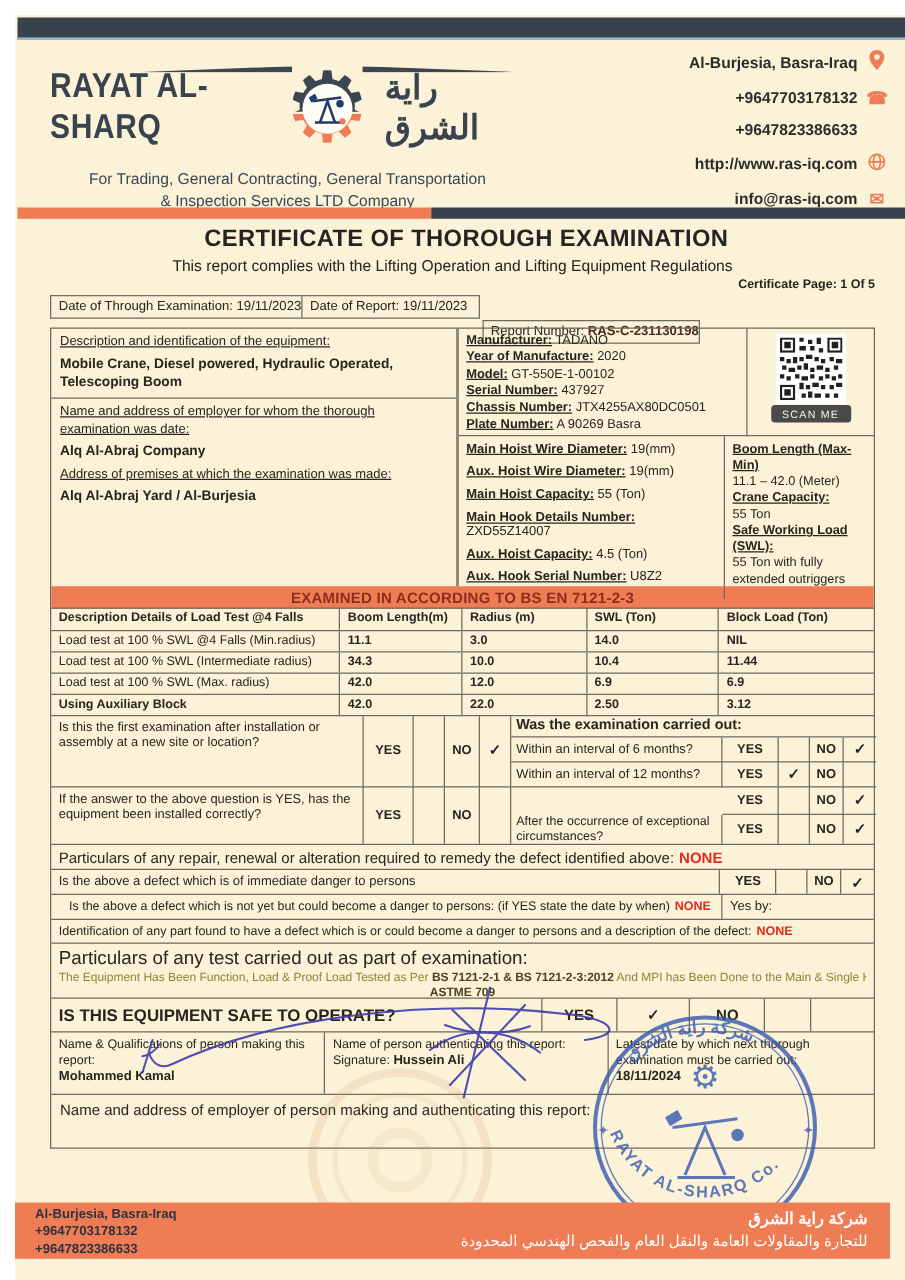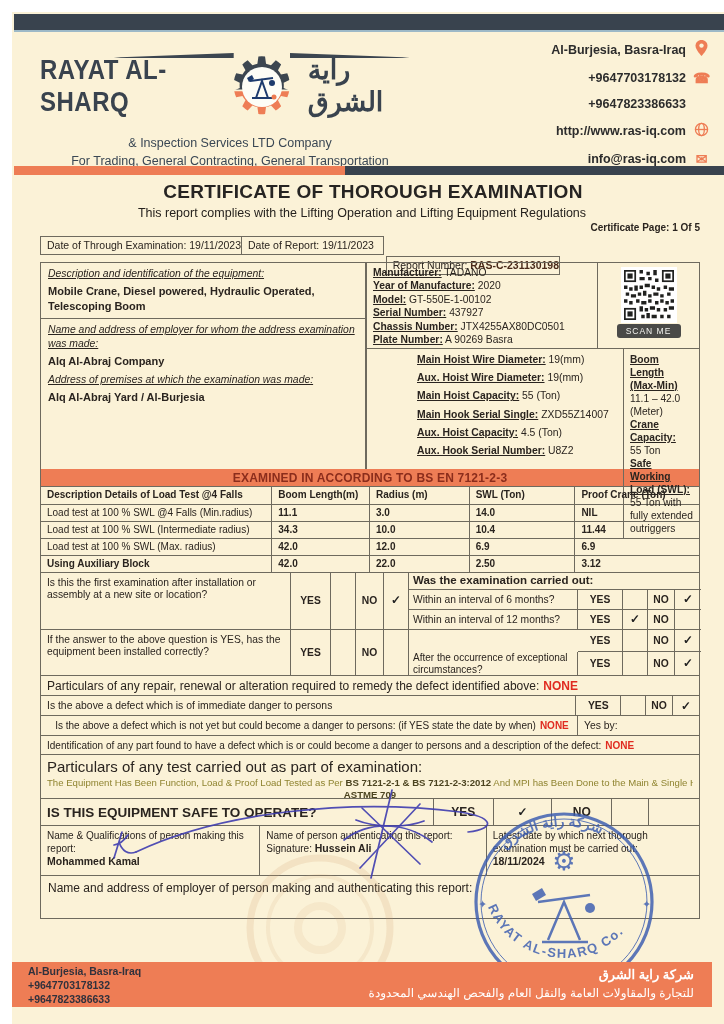--- a/index.html
+++ b/index.html
@@ -34,36 +34,36 @@
 
   .daterow{position:absolute; left:40px; top:236px; width:520px; height:19px; display:flex; font-size:10.5px;}
   .datebox{border:1px solid var(--bd); height:19px; line-height:17px; padding-left:6px; background:transparent; white-space:nowrap;}
   .db1{width:218px; border-right:none;}
   .db2{width:202px;}
   .db3{width:238px; margin-left:2px; font-weight:500;margin-top:20px;}
   .repnum{font-weight:bold; color:#4a2a1a;}
 
   .main{position:absolute; left:40px; top:262px; width:660px; border:1px solid var(--bd);}
   .br{border-right:1px solid var(--bd);}
-  .ul{text-decoration:underline;font-style:italic;}
+  .ul{text-decoration:underline;}
   .bl{font-weight:bold; text-decoration:underline;}
 
   .band-ab{display:flex; height:206px;}
   .col-left{width:325px; display:flex; flex-direction:column;}
   .eq-desc{height:56px; border-bottom:1px solid var(--bd); padding:4px 7px;}
   .eq-rest{padding:4px 7px;}
   .lbl-s{font-size:10.4px; line-height:1.35;}
   .val-b{font-size:11px; font-weight:bold; line-height:1.35; margin-top:3px;}
   .col-rest{flex:1; display:flex; flex-direction:column; border-left:1px solid var(--bd);}
   .row-a{height:86px; display:flex; border-bottom:1px solid var(--bd);}
   .cell-mfr{width:231px; border-right:1px solid var(--bd); padding:3px 6px; font-size:10.3px; line-height:13.4px;}
   .cell-qr{flex:1; display:flex; flex-direction:column; align-items:center; padding-top:4px;}
   .qr-img{width:56px; height:56px; background:#fff; padding:3px;}
   .scanme{width:64px; margin-top:1px; background:#4a4a48; color:#f2f2ee; font-size:8.5px; text-align:center; border-radius:3px; padding:2px 0; letter-spacing:1px;}
-  .row-b{flex:1; display:flex;margin-left:44px;}
+  .row-b{flex:1; display:flex;}
   .cell-hoist{width:213px; border-right:1px solid var(--bd); padding:5px 6px; font-size:10.4px;}
   .cell-hoist div{margin-bottom:7.2px;}
   .cell-boom{flex:1; padding:4px 6px; font-size:10.2px; line-height:13px;}
 
   .band-orange{height:18px; background:var(--orange); border-bottom:1px solid var(--bd); text-align:center; font-size:12px; font-weight:bold; color:#8B2D1C; line-height:18px; letter-spacing:.2px;}
 
   .ltr{display:flex; border-bottom:1px solid var(--bd); height:17px; font-size:10px;}
   .ltr.h{height:18px; font-weight:bold; font-size:10px;}
   .ltc{padding-left:6px; line-height:16px; white-space:nowrap; overflow:hidden;}
   .ltc.n{font-weight:bold;}
@@ -140,22 +140,22 @@
         </g>
         <path d="M1,7 l5,-3 l2,4 l-5,3 z" fill="#1d3b6d"></path>
         <circle cx="26" cy="12" r="3" fill="#1d3b6d"></circle>
         <circle cx="28" cy="26" r="2.5" fill="#ED7B52"></circle>
       </svg>
     </div>
   </div>
   <div class="brand-ar">راية الشرق</div>
 </div>
 <div class="tagline">
+  <div>For Trading, General Contracting, General Transportation</div>
   <div>&amp; Inspection Services LTD Company</div>
-  <div>For Trading, General Contracting, General Transportation</div>
 </div>
 
 <div class="contact">
   <div class="c-row">
     <span>Al-Burjesia, Basra-Iraq</span>
     <span class="c-ico">
       <svg width="13" height="16" viewBox="0 0 13 16">
           <path d="M6.5 0C3 0 .5 2.6.5 5.8.5 10 6.5 16 6.5 16s6-6 6-10.2C12.5 2.6 10 0 6.5 0z" fill="#EE7D55"></path>
           <circle cx="6.5" cy="5.6" r="2.2" fill="#FBF2D7"></circle>
         </svg>
@@ -211,21 +211,21 @@
 
 <div class="main">
 
   <div class="band-ab">
     <div class="col-left br">
       <div class="eq-desc">
         <div class="lbl-s ul">Description and identification of the equipment:</div>
         <div class="val-b">Mobile Crane, Diesel powered, Hydraulic Operated, Telescoping Boom</div>
       </div>
       <div class="eq-rest">
-        <div class="lbl-s ul">Name and address of employer for whom the address examination was made:</div>
+        <div class="lbl-s ul">Name and address of employer for whom the thorough examination was date:</div>
         <div class="val-b">Alq Al-Abraj Company</div>
         <div class="lbl-s ul" style="margin-top:4px">Address of premises at which the examination was made:</div>
         <div class="val-b">Alq Al-Abraj Yard / Al-Burjesia</div>
       </div>
     </div>
     <div class="col-rest">
       <div class="row-a">
         <div class="cell-mfr">
           <div><span class="bl">Manufacturer:</span> <span>TADANO</span></div>
           <div><span class="bl">Year of Manufacture:</span> <span>2020</span></div>
@@ -251,21 +251,21 @@
             </g>
           </svg>
           <div class="scanme">SCAN ME</div>
         </div>
       </div>
       <div class="row-b">
         <div class="cell-hoist">
           <div><span class="bl">Main Hoist Wire Diameter:</span> <span>19(mm)</span></div>
           <div><span class="bl">Aux. Hoist Wire Diameter:</span> <span>19(mm)</span></div>
           <div><span class="bl">Main Hoist Capacity:</span> <span>55 (Ton)</span></div>
-          <div><span class="bl">Main Hook Serial Single:</span> <span>ZXD55Z14007</span></div>
+          <div><span class="bl">Main Hook Details Number:</span> <span>ZXD55Z14007</span></div>
           <div><span class="bl">Aux. Hoist Capacity:</span> <span>4.5 (Ton)</span></div>
           <div><span class="bl">Aux. Hook Serial Number:</span> <span>U8Z2</span></div>
         </div>
         <div class="cell-boom">
           <div class="bl">Boom Length (Max-Min)</div>
           <div>11.1 – 42.0 (Meter)</div>
           <div class="bl">Crane Capacity:</div>
           <div>55 Ton</div>
           <div class="bl">Safe Working Load (SWL):</div>
           <div>55 Ton with fully extended outriggers</div>
@@ -275,21 +275,21 @@
   </div>
 
   <div class="band-orange">EXAMINED IN ACCORDING TO BS EN 7121-2-3</div>
 
   <div>
     <div class="ltr h">
       <div class="ltc w1 br">Description Details of Load Test @4 Falls</div>
       <div class="ltc w2 br">Boom Length(m)</div>
       <div class="ltc w3 br">Radius (m)</div>
       <div class="ltc w4 br">SWL (Ton)</div>
-      <div class="ltc w5">Proof Crane (Ton)</div>
+      <div class="ltc w5">Block Load (Ton)</div>
     </div>
     <div class="ltr">
       <div class="ltc w1 br">Load test at 100 % SWL @4 Falls (Min.radius)</div>
       <div class="ltc w2 br n">11.1</div>
       <div class="ltc w3 br n">3.0</div>
       <div class="ltc w4 br n">14.0</div>
       <div class="ltc w5 n">NIL</div>
     </div>
     <div class="ltr">
       <div class="ltc w1 br">Load test at 100 % SWL (Intermediate radius)</div>

